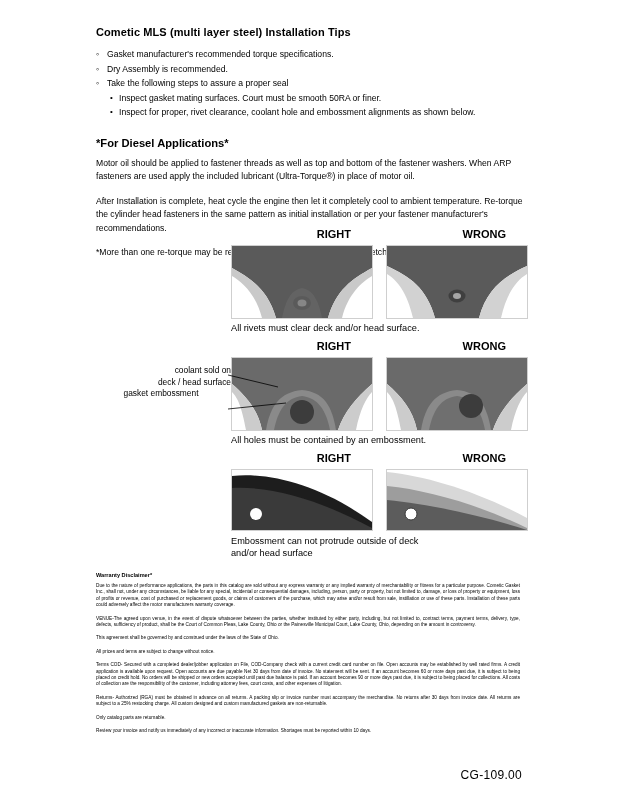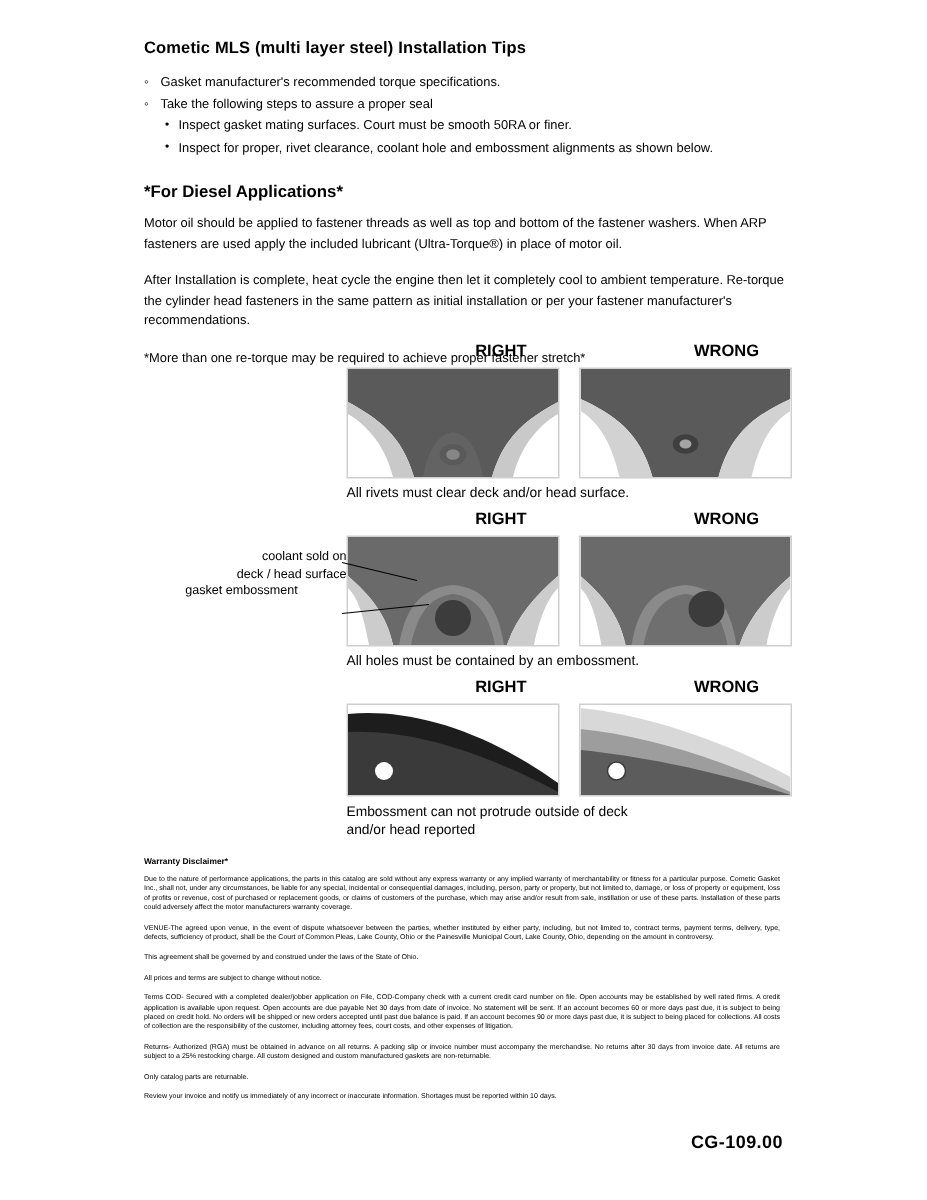--- a/index.html
+++ b/index.html
@@ -127,36 +127,37 @@
   }
   .warranty p {
     font-size: 4.7px;
     line-height: 6.4px;
     margin: 0 0 7px 0;
     text-align: justify;
   }
   .docnum {
     position: absolute;
     right: 96px;
-    bottom: 32px;
+    bottom: 18px;
     font-size: 12px;
-    font-weight: bold;
+    font-weight: normal;
     letter-spacing: 0.3px;
   }
 </style>
 </head>
 <body>
 
 <div class="page">
 
   <div class="content">
     <h1 class="title">Cometic MLS (multi layer steel) Installation Tips</h1>
 
     <ul class="bullets">
       <li>Gasket manufacturer's recommended torque specifications.</li>
+      <li>Dry Assembly is recommended.</li>
       <li>Take the following steps to assure a proper seal</li>
     </ul>
     <ul class="subbullets">
       <li>Inspect gasket mating surfaces.  Court must be smooth 50RA or finer.</li>
       <li>Inspect for proper, rivet clearance, coolant hole and embossment alignments as shown below.</li>
     </ul>
 
     <h2 class="section">*For Diesel Applications*</h2>
     <p class="para">Motor oil should be applied to fastener threads as well as top and bottom of the fastener washers. When ARP fasteners are used apply the included lubricant (Ultra-Torque®) in place of motor oil.</p>
     <p class="para">After Installation is complete, heat cycle the engine then let it completely cool to ambient temperature. Re-torque the cylinder head fasteners in the same pattern as initial installation or per your fastener manufacturer's recommendations.</p>
@@ -251,21 +252,21 @@
         <rect x="0" y="0" width="140" height="60" fill="#ffffff"></rect>
         <path d="M0 2 C40 6 92 22 140 48 V60 H0 Z" fill="#d8d8d8"></path>
         <path d="M0 16 C40 20 90 34 140 58 V60 H0 Z" fill="#9d9d9d"></path>
         <path d="M0 30 C40 34 90 44 140 60 H0 Z" fill="#5c5c5c"></path>
         <circle cx="24" cy="44" r="6" fill="#ffffff" stroke="#3a3a3a" stroke-width="1"></circle>
       </svg>
     </div>
 
     <div class="caption" style="left:135px; top:307px; width:330px;">
       <span>Embossment can not protrude outside of deck</span><br>
-      <span>and/or head reported</span>
+      <span>and/or head surface</span>
     </div>
   </div>
 
   <div class="warranty">
     <h3>Warranty Disclaimer*</h3>
     <p>Due to the nature of performance applications, the parts in this catalog are sold without any express warranty or any implied warranty of merchantability or fitness for a particular purpose.  Cometic Gasket Inc., shall not, under any circumstances, be liable for any special, incidental or consequential damages, including, person, party or property, but not limited to, damage, or loss of property or equipment, loss of profits or revenue, cost of purchased or replacement goods, or claims of customers of the purchase, which may arise and/or result from sale, instillation or use of these parts.  Installation of these parts could adversely affect the motor manufacturers warranty coverage.</p>
     <p>VENUE-The agreed upon venue, in the event of dispute whatsoever between the parties, whether instituted by either party, including, but not limited to, contract terms, payment terms, delivery, type, defects, sufficiency of product, shall be the Court of Common Pleas, Lake County, Ohio or the Painesville Municipal Court, Lake County, Ohio, depending on the amount in controversy.</p>
     <p>This agreement shall be governed by and construed under the laws of the State of Ohio.</p>
     <p>All prices and terms are subject to change without notice.</p>
     <p>Terms COD- Secured with a completed dealer/jobber application on File, COD-Company check with a current credit card number on file.  Open accounts may be established by well rated firms.  A credit application is available upon request.  Open accounts are due payable Net 30 days from date of invoice.  No statement will be sent.  If an account becomes 60 or more days past due, it is subject to being placed on credit hold.  No orders will be shipped or new orders accepted until past due balance is paid.  If an account becomes 90 or more days past due, it is subject to being placed for collections.  All costs of collection are the responsibility of the customer, including attorney fees, court costs, and other expenses of litigation.</p>

